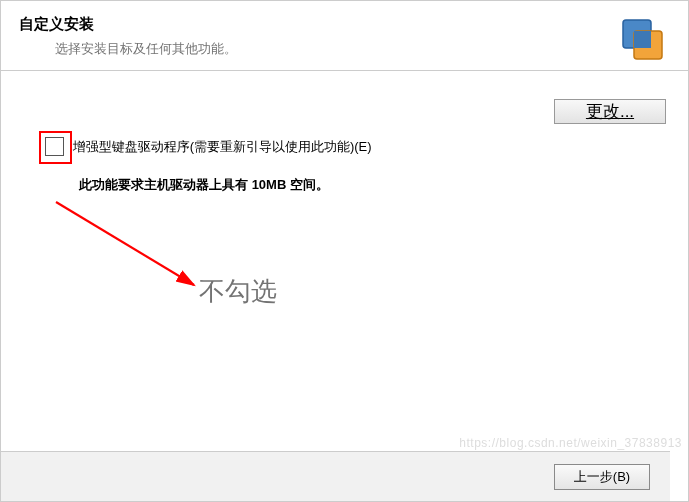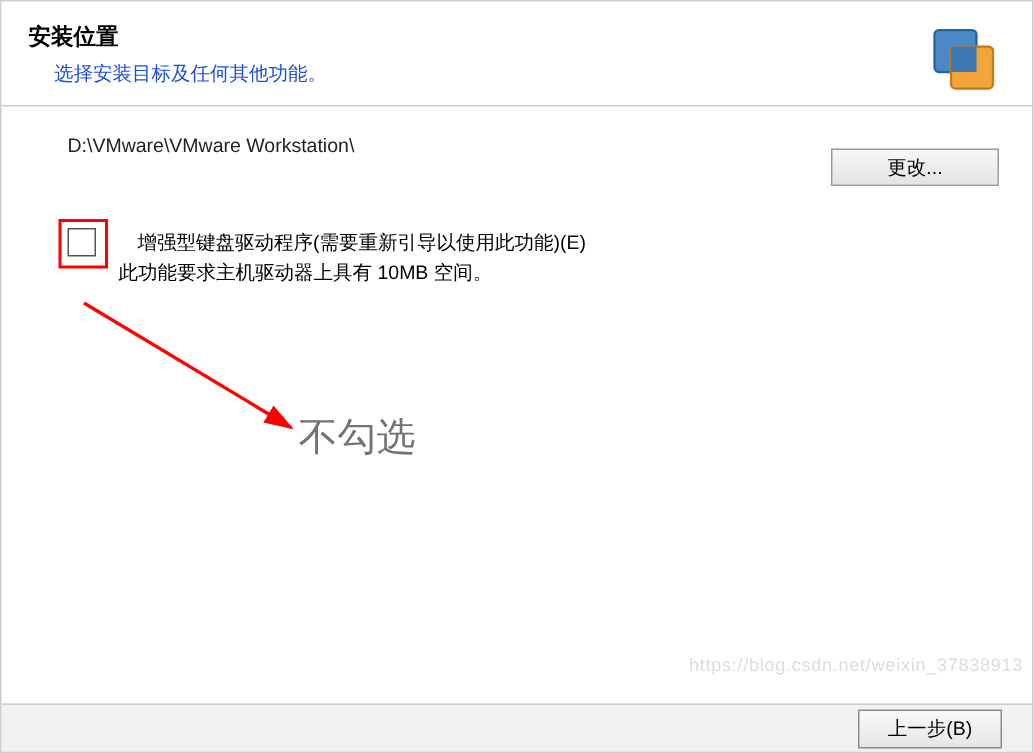--- a/index.html
+++ b/index.html
@@ -17,23 +17,23 @@
       padding: 14px 0 12px 18px;
       background: #fff;
     }
     .title {
       font-weight: bold;
       font-size: 15px;
       color: #000;
     }
     .subtitle {
       font-size: 13px;
-      color: #1d4ed8;
+      color: #737373;
       margin-top: 6px;
-      margin-left: 17px;
+      margin-left: 36px;
     }
     .logo {
       position: absolute;
       top: 16px;
       right: 22px;
     }
     .divider {
       border: none;
       border-top: 1px solid #ccc;
       margin: 0;
@@ -52,22 +52,23 @@
       color: #222;
     }
     .change-btn {
       position: absolute;
       right: 22px;
       top: 28px;
       width: 112px;
       height: 25px;
       background: linear-gradient(#f8f8f8, #e3e3e3);
       border: 1px solid #999;
-      font-size: 13px;
+      font-size: 17px;
       cursor: pointer;
+      text-decoration: underline;
     }
     .checkbox-row {
       margin-top: 48px;
       margin-left: 0;
       position: relative;
     }
     .cb-box-wrap {
       position: relative;
       display: inline-block;
       vertical-align: top;
@@ -86,28 +87,29 @@
       height: 19px;
       border: 1px solid #555;
       background: #fff;
       display: inline-block;
       vertical-align: top;
       cursor: pointer;
     }
     .cb-label {
       display: inline-block;
       vertical-align: top;
-      margin-left: 24px;
+      margin-left: 5px;
       font-size: 13px;
       line-height: 19px;
     }
     .cb-desc {
       margin-left: 34px;
-      margin-top: 2px;
-      font-size: 13px;
+      margin-top: 20px;
+      font-size: 13px;
+      font-weight: bold;
     }
     .note-num {
       font-family: Arial, sans-serif;
     }
     .annotation-text {
       position: absolute;
       left: 198px;
       top: 273px;
       font-size: 26px;
       color: #737373;
@@ -116,22 +118,22 @@
     .arrow-svg {
       position: absolute;
       left: 45px;
       top: 196px;
       pointer-events: none;
     }
     .footer {
       position: absolute;
       bottom: 0;
       left: 0;
-      right: 0;
-      height: 32px;
+      right: 18px;
+      height: 50px;
       border-top: 1px solid #ccc;
       background: #f1f1f1;
       display: flex;
       justify-content: flex-end;
       align-items: center;
       padding-right: 20px;
       gap: 9px;
     }
     .footer-btn {
       width: 96px;
@@ -162,36 +164,35 @@
       color: #ddd;
       letter-spacing: 0.5px;
       font-family: Arial, sans-serif;
       text-align: right;
     }
   </style>
 </head>
 <body>
 
 <div class="header">
-  <div class="title">安装位置</div>
+  <div class="title">自定义安装</div>
   <div class="subtitle">选择安装目标及任何其他功能。</div>
 </div>
 
 <div class="logo">
   <svg width="46" height="46" viewBox="0 0 46 46">
     <rect x="3" y="3" width="28" height="28" rx="3" fill="#4a88c7" stroke="#2962a0" stroke-width="1.5"></rect>
     <rect x="14" y="14" width="28" height="28" rx="3" fill="#f2a43a" stroke="#c47812" stroke-width="1.5"></rect>
     <rect x="14" y="14" width="17" height="17" fill="#3d78b5"></rect>
   </svg>
 </div>
 
 <hr class="divider">
 
 <div class="content">
-  <div class="install-path">D:\VMware\VMware Workstation\</div>
   <button class="change-btn">更改...</button>
 
   <div class="checkbox-row">
     <span class="cb-box-wrap">
       <span class="checkbox"></span>
       <span class="red-rect-cb"></span>
     </span>
     <span class="cb-label">增强型键盘驱动程序(需要重新引导以使用此功能)(E)</span>
     <div class="cb-desc">
       <span>此功能要求主机驱动器上具有 </span><span class="note-num">10MB</span><span> 空间。</span>

